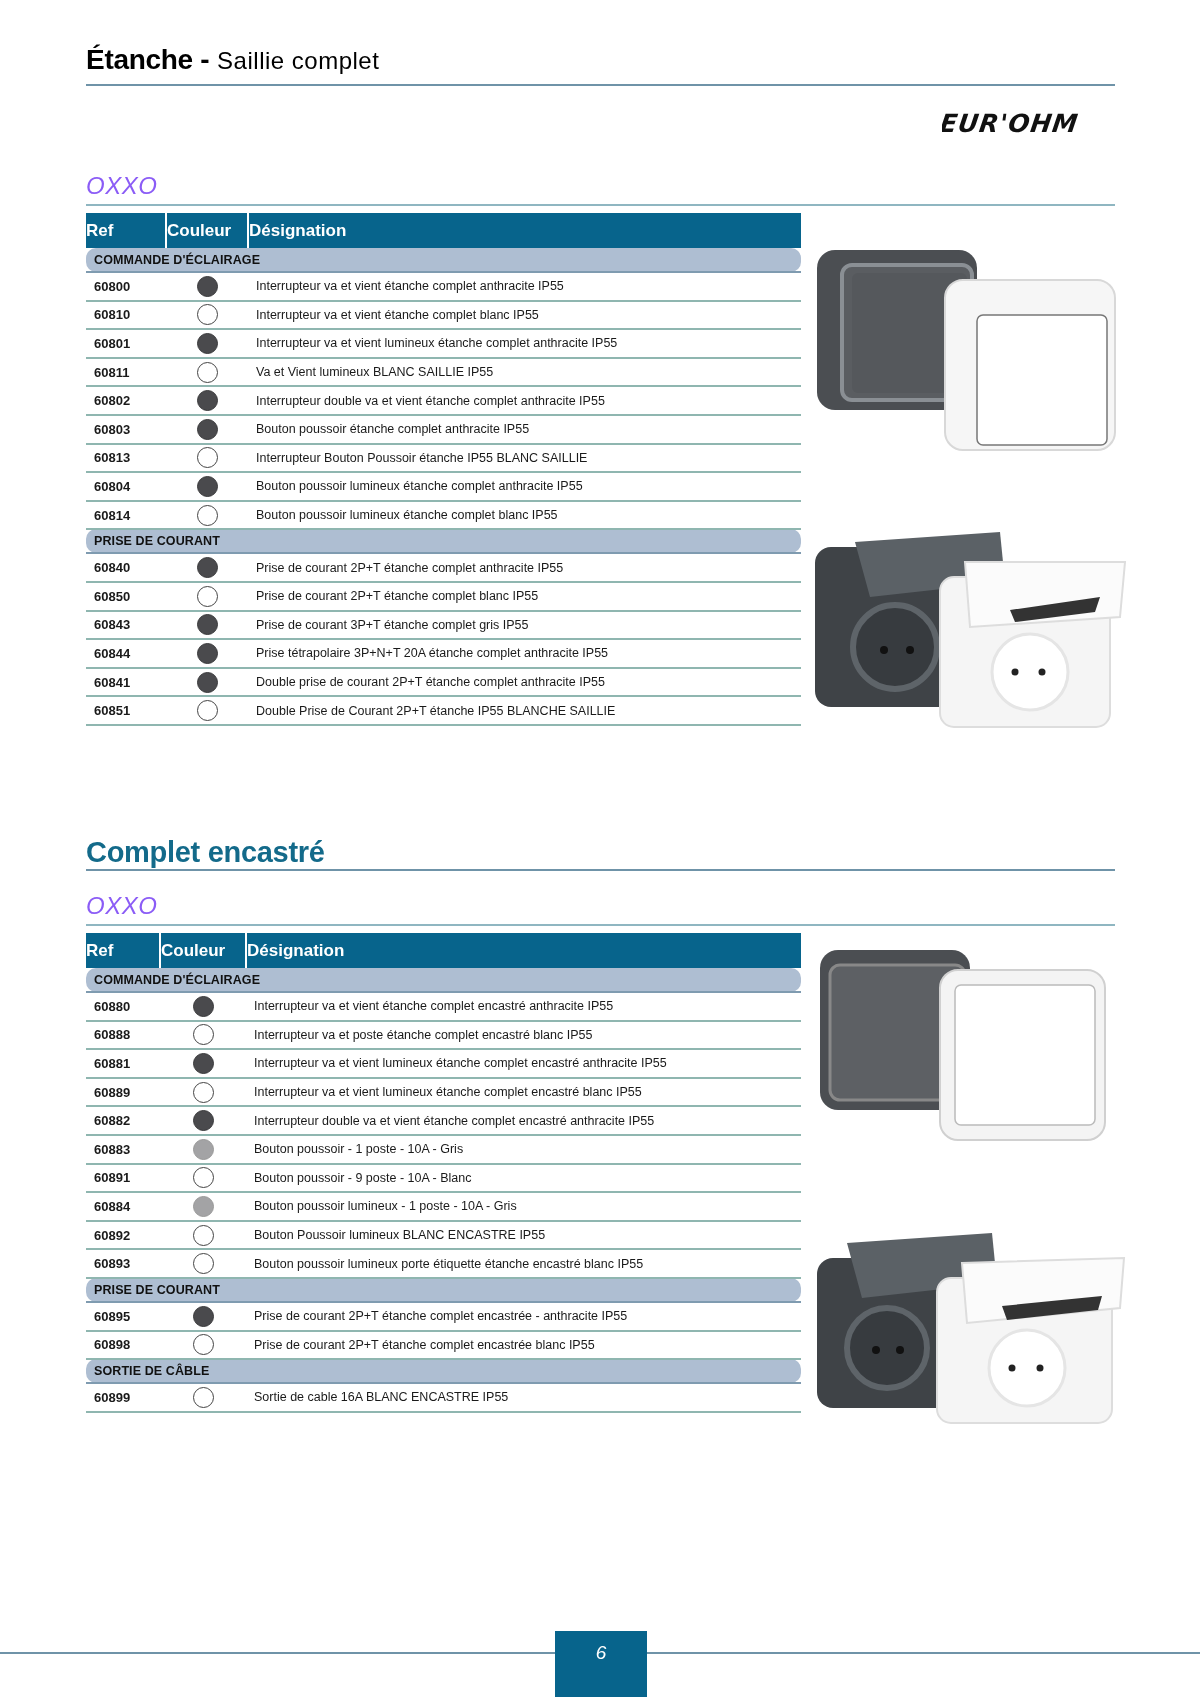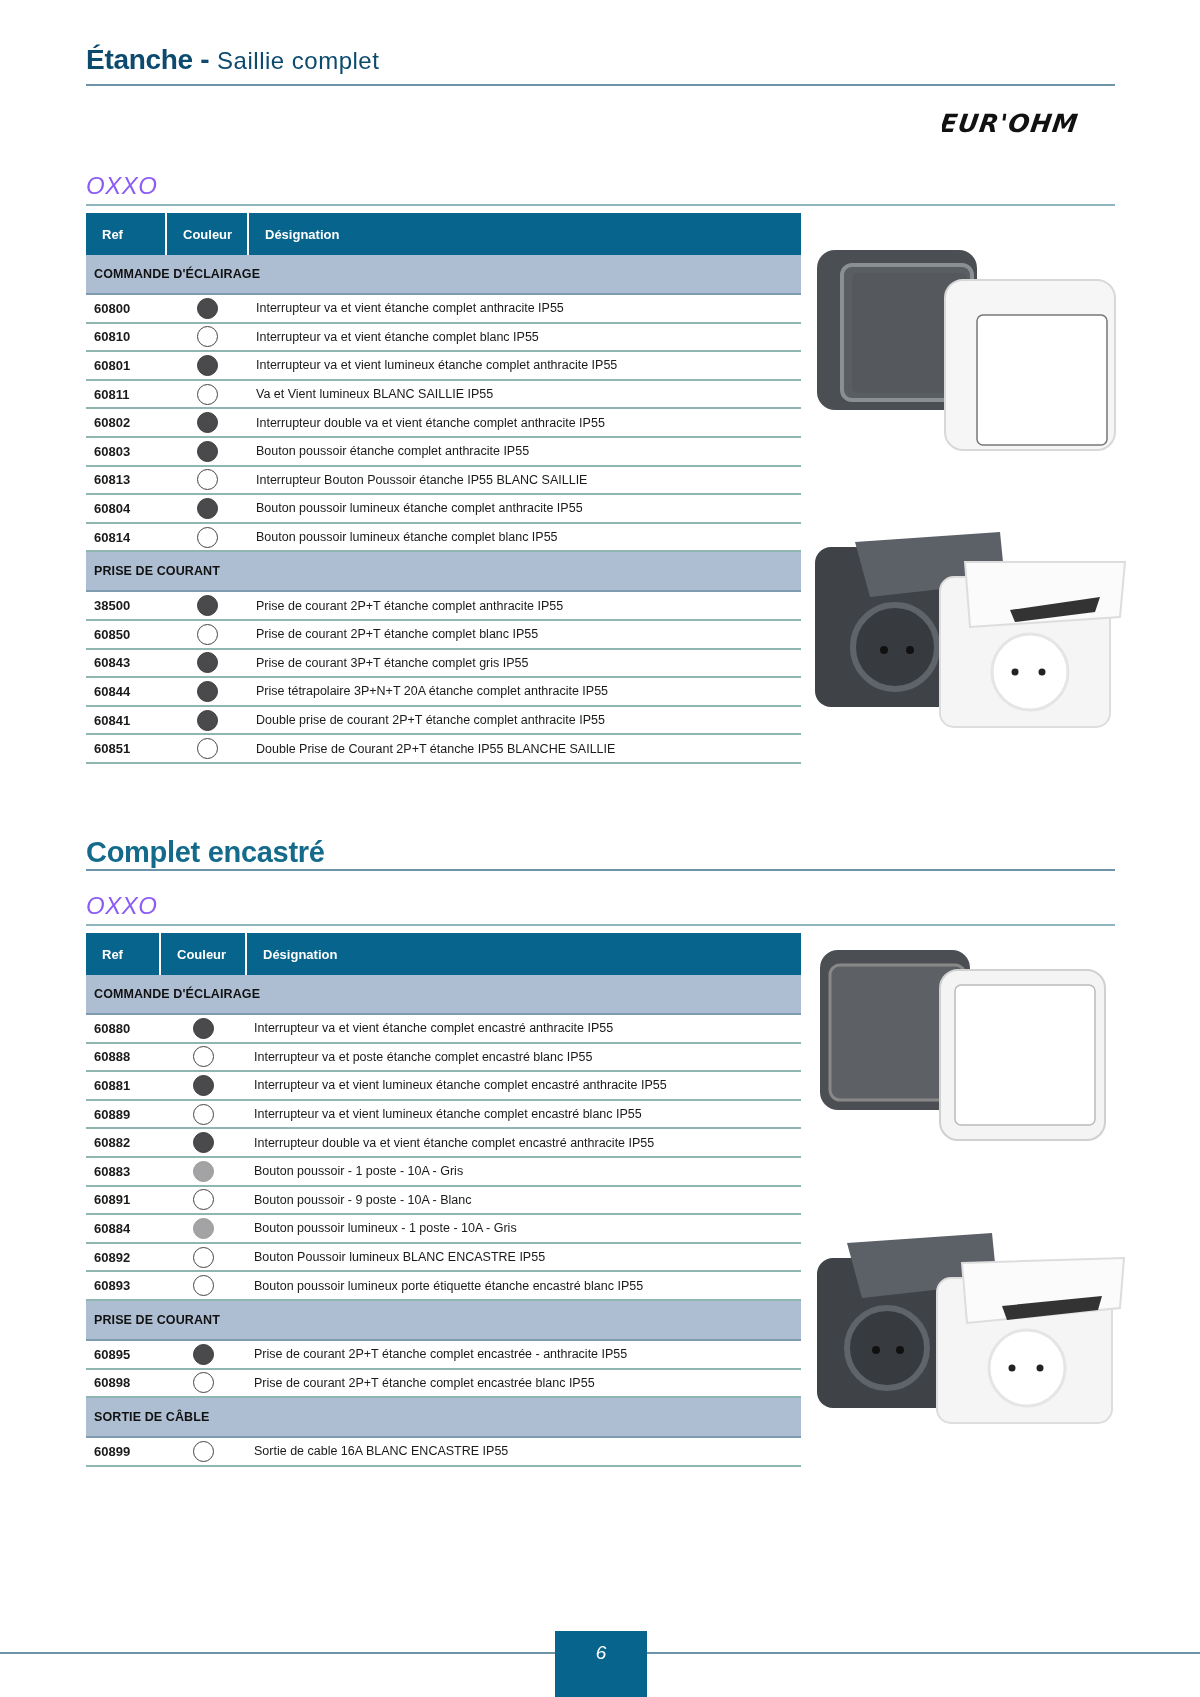--- a/index.html
+++ b/index.html
@@ -1,34 +1,34 @@
 <!DOCTYPE html>
 <html><head>
 <meta charset="utf-8">
 <style>
   * { box-sizing: border-box; margin: 0; padding: 0; }
   html, body { width: 1200px; height: 1697px; background: #ffffff; overflow: hidden; }
   body { position: relative; font-family: "Liberation Sans", "DejaVu Sans", sans-serif; color: #1a1a1a; }
 
-  .page-title { position: absolute; left: 86px; top: 44px; font-size: 28px; color: #0c4a6e; white-space: nowrap; }
+  .page-title { position: absolute; left: 86px; top: 44px; font-size: 28px; color: #000000; white-space: nowrap; }
   .page-title .main { font-weight: bold; letter-spacing: -0.3px; }
   .page-title .sub { font-weight: normal; font-size: 24px; letter-spacing: 0.5px; }
   .rule { position: absolute; left: 86px; width: 1029px; height: 2px; background: #6f93a8; }
 
   .logo { position: absolute; left: 942px; top: 110px; width: 172px; height: 26px; }
 
   .series-title { position: absolute; left: 86px; font-size: 24px; font-style: italic; color: #8b5cf6; letter-spacing: 0.5px; }
   .series-rule { position: absolute; left: 86px; width: 1029px; height: 2px; background: #8fb6c1; }
 
   .section-title { position: absolute; left: 86px; font-size: 29px; font-weight: bold; color: #136a8a; letter-spacing: -0.3px; }
 
   table.products { position: absolute; left: 86px; width: 715px; border-collapse: collapse; table-layout: fixed; }
-  table.products th { background: #07648c; color: #ffffff; font-size: 13px; font-weight: bold; text-align: left; padding: 0 16px; height: 42px; border-right: 2px solid #ffffff; }
+  table.products th { background: #07648c; color: #ffffff; font-size: 17px; font-weight: bold; text-align: left; padding: 0 0; height: 35px; border-right: 2px solid #ffffff; }
   table.products th:last-child { border-right: none; }
-  table.products tr.cat td { background: #aebed2; font-size: 12.5px; font-weight: bold; color: #111; height: 24px; padding: 12px 8px; border-bottom: 2px solid #7f9bb0; letter-spacing: 0.1px; }
+  table.products tr.cat td { background: #aebed2; font-size: 12.5px; font-weight: bold; color: #111; height: 24px; padding: 4px 8px; border-bottom: 2px solid #7f9bb0; letter-spacing: 0.1px; border-radius: 10px; }
   table.products tr.item td { height: 28.6px; font-size: 12.5px; border-bottom: 2px solid #8fb6b0; padding: 0 8px; }
   table.products tr.item td.ref { font-weight: bold; font-size: 13px; }
   table.products tr.item td.desc { padding-left: 8px; }
   table.products tr.item td.col { text-align: center; }
 
   .dot { display: inline-block; width: 21px; height: 21px; border-radius: 50%; vertical-align: middle; }
   .dot.anthracite { background: #4a4a4d; border: 1px solid #3a3a3c; }
   .dot.blanc { background: #ffffff; border: 1.5px solid #444; }
   .dot.gris { background: #a3a3a5; border: 1px solid #999; }
 
@@ -112,21 +112,21 @@
       </tr>
       <tr class="item">
         <td class="ref">60814</td>
         <td class="col"><span class="dot blanc" title="blanc"></span></td>
         <td class="desc">Bouton poussoir lumineux étanche complet blanc IP55</td>
       </tr>
       <tr class="cat">
         <td colspan="3">PRISE DE COURANT</td>
       </tr>
       <tr class="item">
-        <td class="ref">38500</td>
+        <td class="ref">60840</td>
         <td class="col"><span class="dot anthracite" title="anthracite"></span></td>
         <td class="desc">Prise de courant 2P+T étanche complet anthracite IP55</td>
       </tr>
       <tr class="item">
         <td class="ref">60850</td>
         <td class="col"><span class="dot blanc" title="blanc"></span></td>
         <td class="desc">Prise de courant 2P+T étanche complet blanc IP55</td>
       </tr>
       <tr class="item">
         <td class="ref">60843</td>

